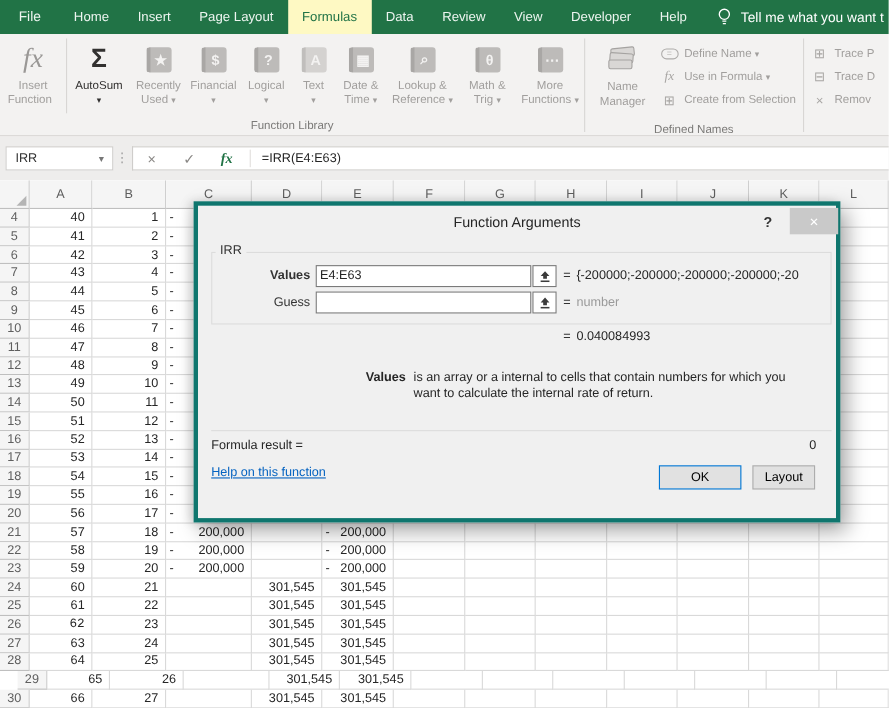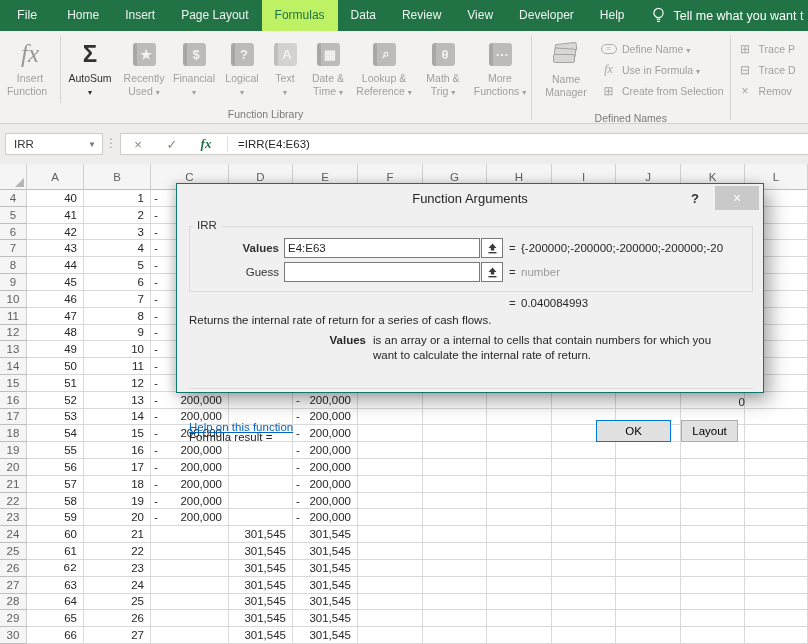--- a/index.html
+++ b/index.html
@@ -5,21 +5,21 @@
   * { margin:0; padding:0; box-sizing:border-box; }
   html,body { width:808px; height:644px; overflow:hidden; }
   body { font-family:"Liberation Sans", sans-serif; background:#fff; position:relative; }
   #screen { position:absolute; inset:0; width:808px; height:644px; overflow:hidden; }
 
   
   .tabbar { position:absolute; left:0; top:0; width:808px; height:31px; background:#217346;
             display:flex; align-items:stretch; white-space:nowrap; }
   .tab { color:#edf5f0; font-size:12px; line-height:31px; padding:0 13px; cursor:default; }
   .tab.file { padding:0 17px; font-size:12.5px; }
-  .tab.active { background:#bef264; color:#217346; }
+  .tab.active { background:#fef9c3; color:#217346; }
   .tellme { display:flex; align-items:center; color:#fff; font-size:12.5px; margin-left:14px; gap:9px; }
 
   
   .ribbon { position:absolute; left:0; top:31px; width:808px; height:93px; background:#f3f2f1;
             border-bottom:1px solid #d2d0ce; display:flex; overflow:hidden; }
   .rgroup { display:flex; flex-direction:column; height:100%; }
   .rgroup .content { flex:1; display:flex; align-items:flex-start; }
   .group-label { height:17px; text-align:center; font-size:10.5px; color:#7b7a78; line-height:15px; }
   .vsep { width:1px; background:#d8d6d4; margin:4px 0 3px 0; }
   .bigbtn { display:flex; flex-direction:column; align-items:center; padding-top:5px; height:76px; }
@@ -68,22 +68,22 @@
   .g-head { background:#f5f5f5; border-right:1px solid #cfcfcf; border-bottom:1px solid #bfbfbf;
             color:#5f5f5f; justify-content:center; font-size:11.5px; }
   .g-corner { position:relative; }
   .g-corner:after { content:""; position:absolute; right:2px; bottom:2px; border-style:solid;
                     border-width:0 0 9px 9px; border-color:transparent transparent #b5b5b5 transparent; }
   .num-cell { justify-content:flex-end; padding-right:6px; }
   .acct { justify-content:space-between; padding:0 6px 0 3px; }
   .empty-cell {}
 
   
-  .dialog { position:absolute; left:176px; top:183px; width:588px; height:210px; background:#f0f0f0;
-            border:1px solid #0f766e; box-shadow:6px 8px 18px rgba(0,0,0,.35), -4px 0 8px rgba(0,0,0,.12);
+  .dialog { position:absolute; left:176px; top:183px; width:588px; height:292px; background:#f0f0f0;
+            border:4px solid #0f766e; box-shadow:6px 8px 18px rgba(0,0,0,.35), -4px 0 8px rgba(0,0,0,.12);
             font-size:11.5px; color:#333; z-index:10; }
   .dlg-title { position:absolute; left:0; top:7px; width:100%; text-align:center; font-size:13px; color:#262626; }
   .dlg-help { position:absolute; left:514px; top:7px; font-size:13px; font-weight:bold; color:#333; }
   .dlg-close { position:absolute; left:538px; top:2px; width:44px; height:24px; background:#c9c9c9;
                color:#fff; display:flex; align-items:center; justify-content:center; font-size:14px; }
   .groupbox { position:absolute; left:12px; top:42px; width:564px; height:66px; border:1px solid #dcdcdc; }
   .gb-label { position:absolute; left:16px; top:35px; background:#f0f0f0; padding:0 4px; font-size:11.5px; }
   .arg-row { position:absolute; left:0; width:588px; height:22px; }
   .arg-label { position:absolute; right:486px; width:95px; text-align:right; line-height:22px; }
   .arg-label.bold { font-weight:bold; }
@@ -95,21 +95,21 @@
   .arg-eq { position:absolute; left:332px; line-height:22px; }
   .arg-res { position:absolute; left:344px; right:10px; line-height:22px; white-space:nowrap;
              overflow:hidden; color:#262626; }
   .arg-res.muted { color:#9a9a9a; }
   .result-line { position:absolute; left:0; top:111px; width:588px; height:16px; }
   .dlg-desc { position:absolute; left:12px; top:130px; font-size:11.5px; color:#262626; }
   .arghelp-label { position:absolute; left:100px; top:150px; width:89px; text-align:right; font-weight:bold; color:#262626; }
   .arghelp-1 { position:absolute; left:196px; top:150px; color:#262626; }
   .arghelp-2 { position:absolute; left:196px; top:165px; color:#262626; }
   .dlg-sep { position:absolute; left:12px; top:204px; width:564px; height:1px; background:#dcdcdc; }
-  .fr-label { position:absolute; left:12px; top:212px; color:#262626;margin-top:35px; }
+  .fr-label { position:absolute; left:12px; top:212px; color:#262626; }
   .fr-value { position:absolute; right:18px; top:212px; color:#262626; }
   .help-link { position:absolute; left:12px; top:237px; color:#0563c1; text-decoration:underline; }
   .btn { position:absolute; top:236px; height:22px; background:#e1e1e1; font-size:11.5px; color:#000;
          display:flex; align-items:center; justify-content:center; }
   .btn-ok { left:419px; width:75px; border:1px solid #0078d7; }
   .btn-cancel { left:504px; width:57px; border:1px solid #adadad; }
 </style>
 </head>
 <body>
 
@@ -903,21 +903,21 @@
         </div>
         <div class="g-cell empty-cell" style="width: 65px;"></div>
         <div class="g-cell empty-cell" style="width: 64px;"></div>
         <div class="g-cell empty-cell" style="width: 65px;"></div>
         <div class="g-cell empty-cell" style="width: 64px;"></div>
         <div class="g-cell empty-cell" style="width: 65px;"></div>
         <div class="g-cell empty-cell" style="width: 64px;"></div>
         <div class="g-cell empty-cell" style="width: 63px;"></div>
       </div>
       <div class="g-row" style="height: 16.815px;">
-        <div class="g-cell g-head" style="width: 27px;">29</div>
+        <div class="g-cell g-head" style="width: 27px; margin-left: 16px;">29</div>
         <div class="g-cell num-cell" style="width: 57px;">
           <span>65</span>
         </div>
         <div class="g-cell num-cell" style="width: 67px;">
           <span>26</span>
         </div>
         <div class="g-cell empty-cell" style="width: 78px;"></div>
         <div class="g-cell num-cell" style="width: 64px;">
           <span>301,545</span>
         </div>
@@ -989,21 +989,20 @@
           <span class="arg-eq">=</span>
           <span class="arg-res muted">number</span>
         </div>
       </div>
 
     <div class="result-line">
       <span class="arg-eq" style="line-height:16px;">=</span>
       <span class="arg-res" style="line-height:16px;">0.040084993</span>
     </div>
 
-    <div class="dlg-desc">Returns the internal rate of return for a series of cash flows.</div>
     <div class="arghelp-label">Values</div>
     <div class="arghelp-1">is an array or a internal to cells that contain numbers for which you</div>
     <div class="arghelp-2">want to calculate the internal rate of return.</div>
 
     <div class="dlg-sep"></div>
     <div class="fr-label">Formula result =</div>
     <div class="fr-value">0</div>
 
     <a class="help-link" href="#">Help on this function</a>
     <div class="btn btn-ok">OK</div>

